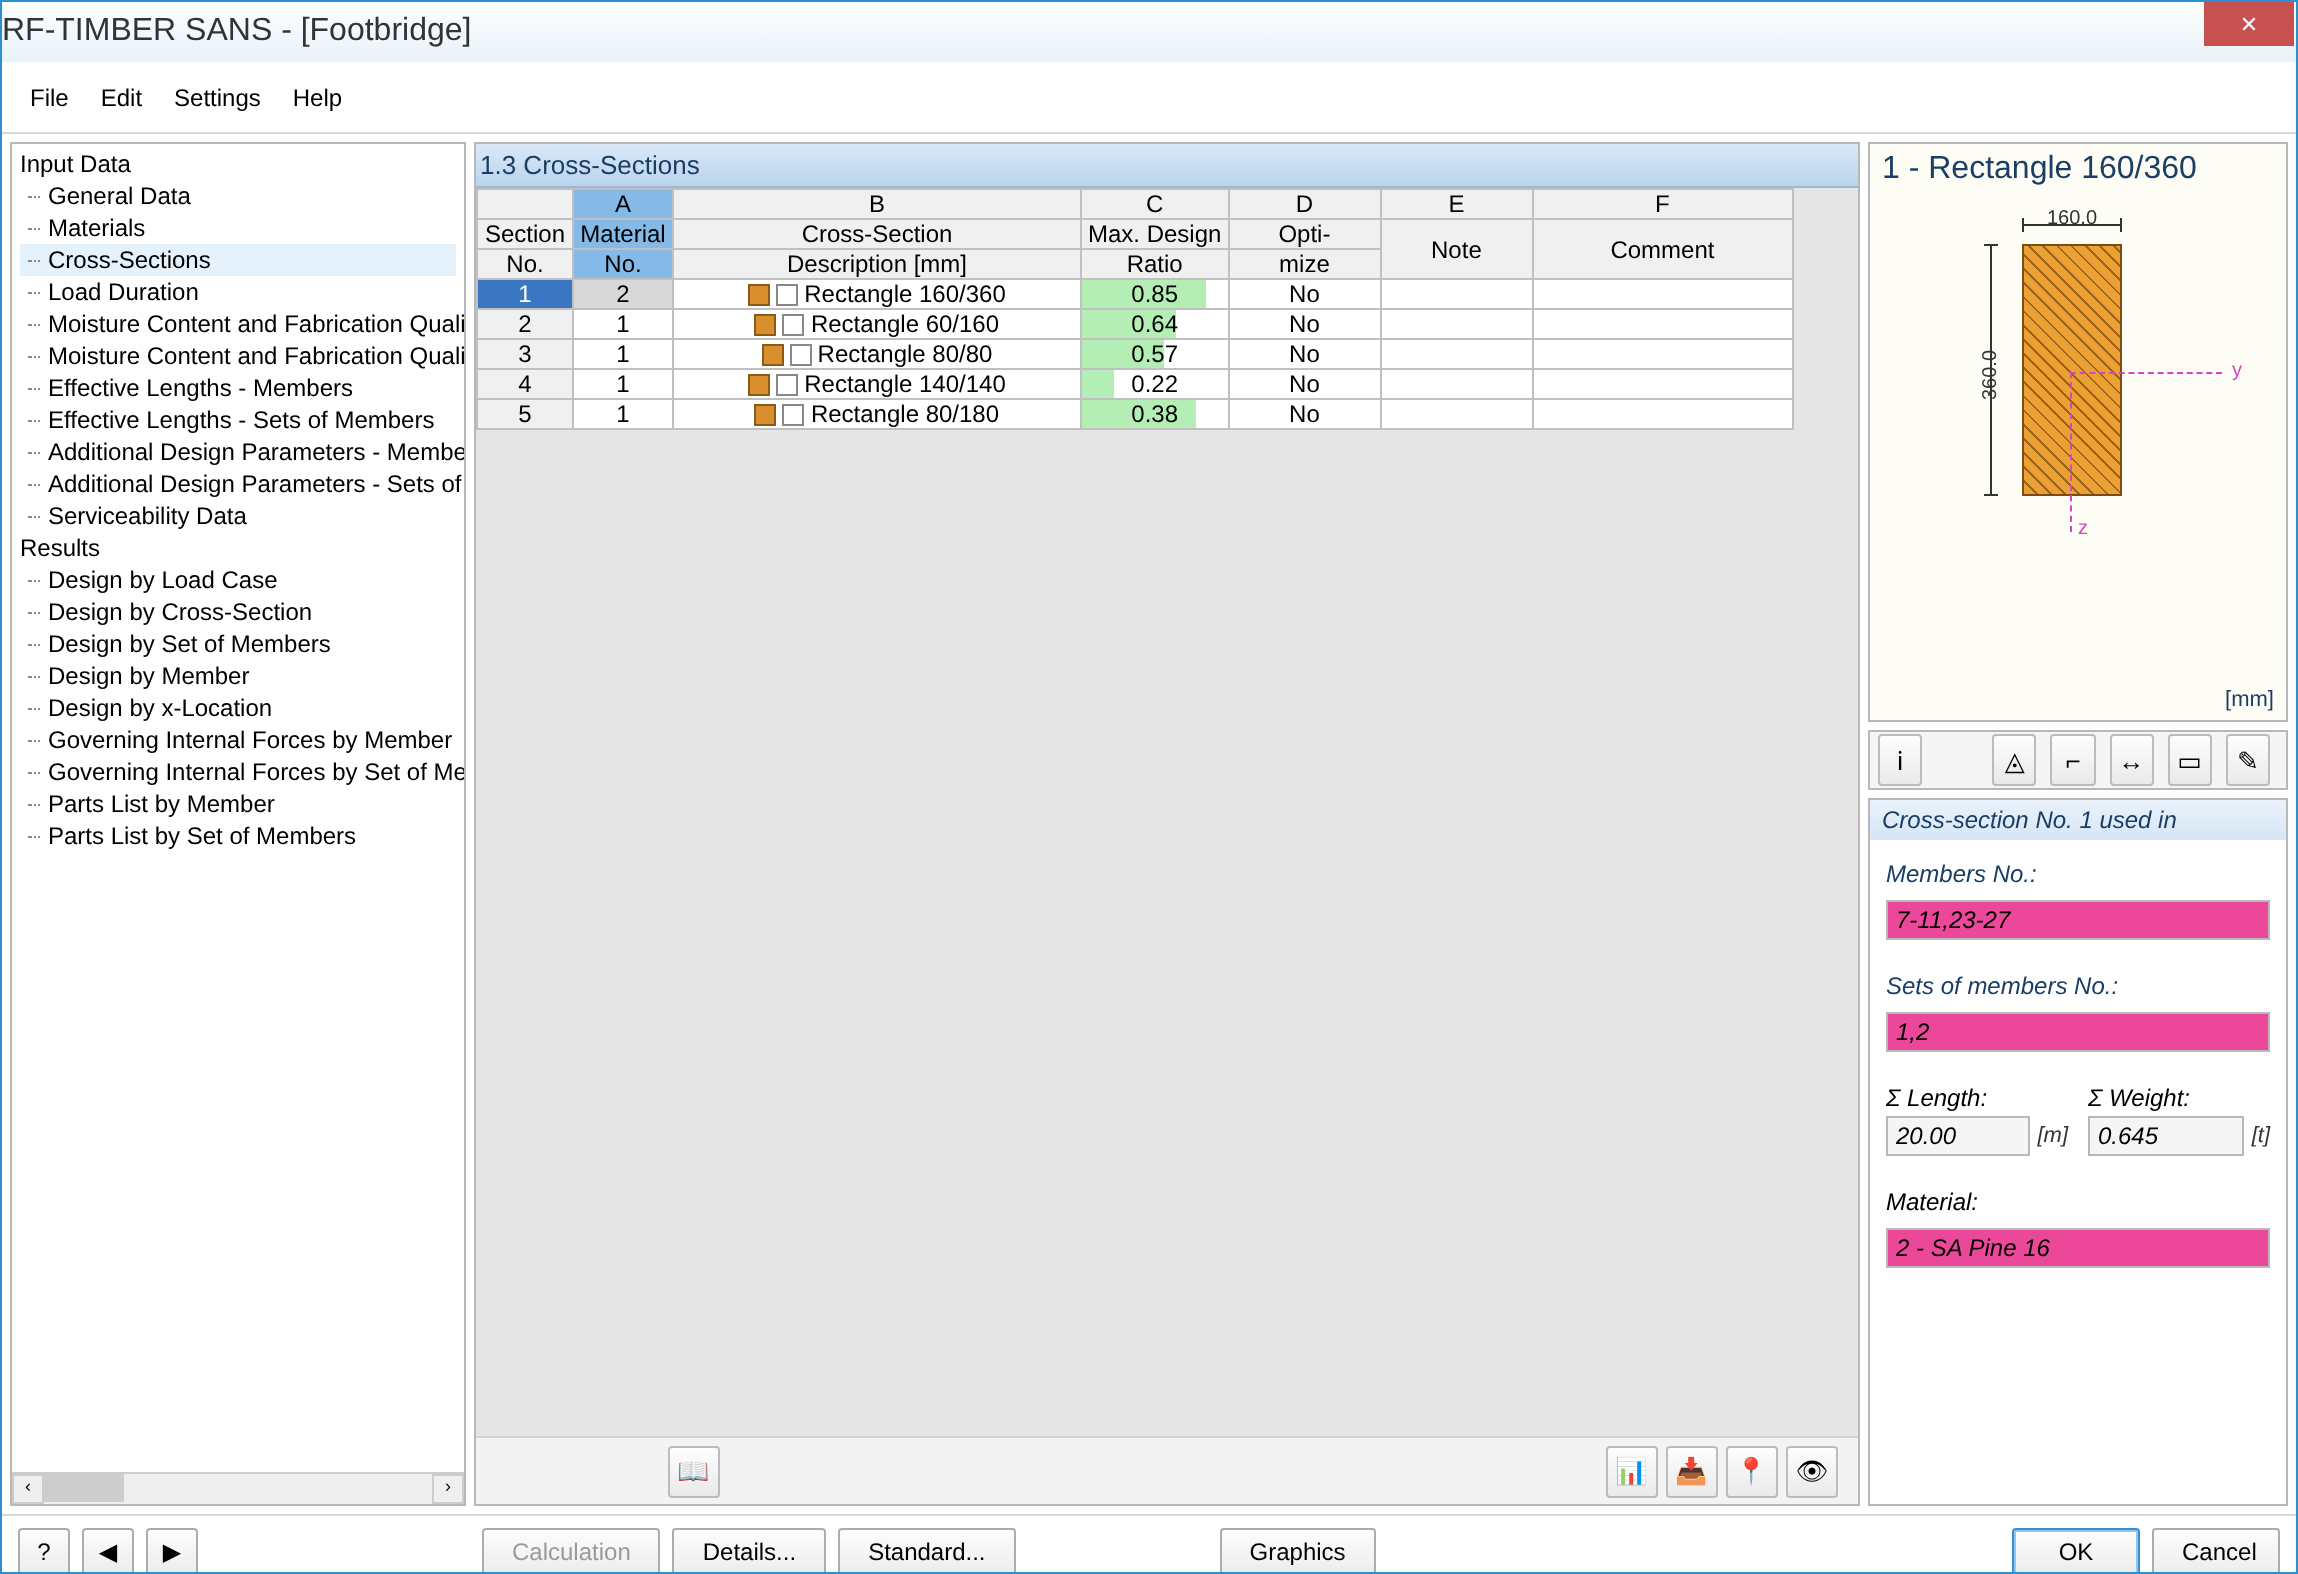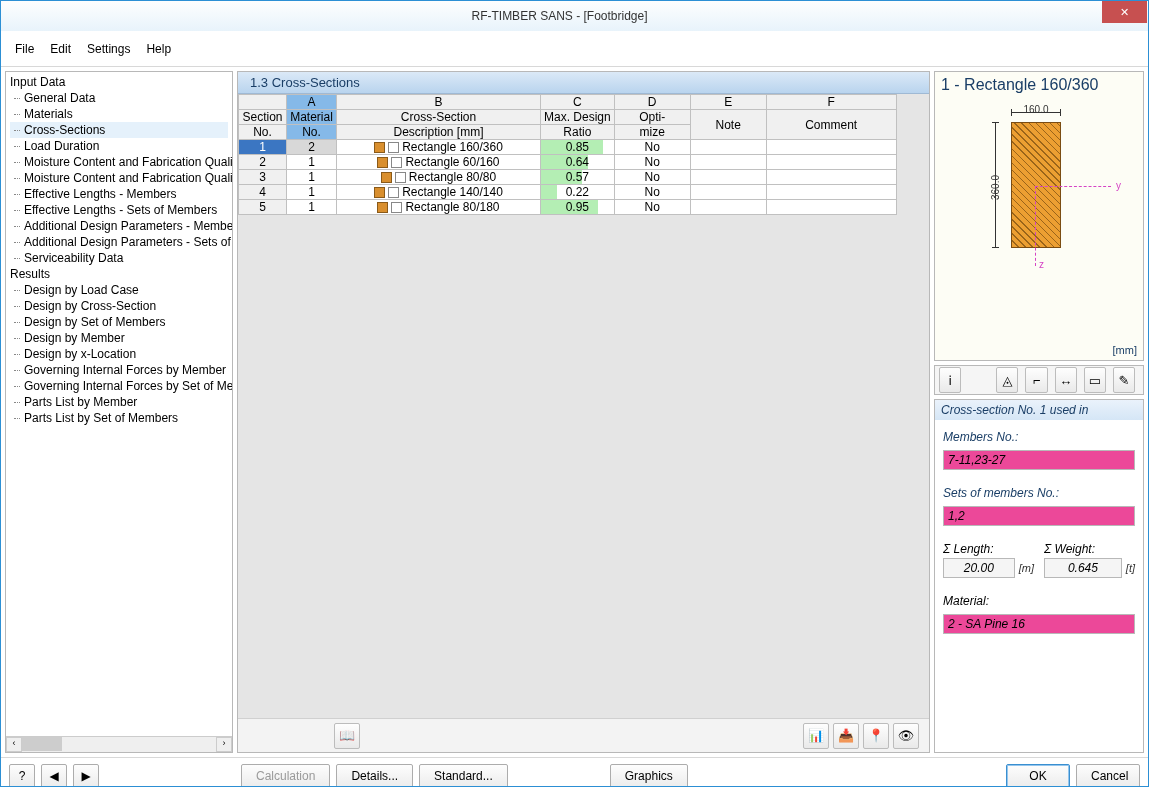--- a/index.html
+++ b/index.html
@@ -1,36 +1,36 @@
 <!DOCTYPE html>
 <html><head>
 <meta charset="utf-8">
 <style>
 * { margin:0; padding:0; box-sizing:border-box; font-family:"Segoe UI",Tahoma,sans-serif; font-size:12px; }
 body { background:#fff; width:1149px; height:787px; border:1px solid #2c8fd4; position:relative; overflow:hidden; }
 .titlebar { height:30px; background:linear-gradient(#fdfefe,#e8f3fb); display:flex; align-items:center; position:relative; }
-.titlebar-text { flex:1; text-align:center; color:#333; font-size:12px;margin-left:16px; }
+.titlebar-text { flex:1; text-align:left; color:#333; font-size:16px; }
 .close-btn { width:45px; height:22px; background:#c75050; color:#fff; display:flex; align-items:center; justify-content:center; margin-right:1px; margin-top:-8px; font-size:11px; cursor:pointer; }
 .menubar { height:36px; background:#fff; display:flex; align-items:center; padding:0 6px; border-bottom:1px solid #d8d8d8; }
 .menubar span { padding:2px 8px; cursor:pointer; }
 .main { display:flex; height:690px; padding:4px; gap:4px; }
 .left-panel { width:228px; display:flex; flex-direction:column; border:1px solid #b8b8b8; background:#fff; }
 .combo-ca { height:21px; border:1px solid #a9a9a9; margin:0; display:flex; align-items:center; justify-content:space-between; padding:0 4px; background:#fff; cursor:pointer; }
 .combo-ca::after { content:"⌄"; font-size:11px; }
 .tree { flex:1; overflow:hidden; padding:2px 4px; }
 .tree-group { color:#000; padding:1px 0; }
 .tree-item { padding:1px 0 1px 14px; white-space:nowrap; cursor:pointer; position:relative; }
 .tree-item::before { content:""; position:absolute; left:4px; top:50%; width:6px; height:1px; border-top:1px dotted #888; }
 .tree-item.selected { background:#e5f1fb; }
 .tree-scroll { height:16px; display:flex; border-top:1px solid #ccc; }
 .tree-scroll .sb { flex:1; background:#efefef; position:relative; }
 .tree-scroll .sb::after { content:""; position:absolute; left:0; top:0; width:40px; height:14px; background:#cdcdcd; }
 .tree-scroll .arr { width:16px; border:1px solid #ccc; background:#efefef; text-align:center; font-size:9px; cursor:pointer; }
 .center-panel { flex:1; display:flex; flex-direction:column; border:1px solid #b8b8b8; }
-.panel-header { background:linear-gradient(#dbe9f7,#b9d4ee); padding:3px 12px; color:#1a3e66; font-size:13px; border-bottom:1px solid #9fb9d4; }
+.panel-header { background:linear-gradient(#dbe9f7,#b9d4ee); padding:3px 2px; color:#1a3e66; font-size:13px; border-bottom:1px solid #9fb9d4; }
 .grid-wrap { flex:1; background:#e5e5e5; position:relative; overflow:hidden; }
 table.grid { border-collapse:collapse; background:#fff; font-size:11px; }
 table.grid th, table.grid td { border:1px solid #c0c0c0; height:15px; padding:0 3px; text-align:center; white-space:nowrap; }
 table.grid th { background:#f0f0f0; font-weight:normal; }
 th.colA { background:#85b9e8 !important; }
 td.sel { background:#3b76c2; color:#fff; }
 td.mat-sel { background:#d8d8d8; }
 .mat-swatch { display:inline-block; width:11px; height:11px; background:#d98f2e; border:1px solid #8a5a19; vertical-align:middle; margin-right:3px; }
 .cs-icon { display:inline-block; width:11px; height:11px; background:#fff; border:1px solid #888; vertical-align:middle; margin-right:3px; }
 td.ratio { text-align:right; padding-right:6px; position:relative; }
@@ -52,21 +52,21 @@
 .axis-y::after { content:"y"; color:#d544c5; position:absolute; right:-10px; top:-7px; font-size:10px; }
 .axis-z { position:absolute; left:100px; top:114px; width:1px; height:80px; border-left:1px dashed #d544c5; }
 .axis-z::after { content:"z"; color:#d544c5; position:absolute; left:3px; bottom:-4px; font-size:10px; }
 .mini-toolbar { height:30px; border:1px solid #b8b8b8; display:flex; align-items:center; padding:0 4px; gap:3px; background:#f5f5f5; }
 .mini-toolbar .spacer2 { width:30px; }
 .info-box { flex:1; border:1px solid #b8b8b8; padding:6px 8px; display:flex; flex-direction:column; gap:6px;font-style:italic; }
 .info-title { background:linear-gradient(#eaf2fb,#d5e6f6); margin:-6px -8px 4px -8px; padding:3px 6px; color:#1a3e66; }
 .field-label { color:#000; }
 .field-label.link { color:#1a3e66; }
 .field-input { border:1px solid #b8b8b8; padding:2px 4px; background:#ec4899; height:20px; }
-.field-input.ro { background:#f5f5f5; text-align:center; }
+.field-input.ro { background:#f5f5f5; text-align:left; }
 .two-col { display:flex; gap:10px; }
 .two-col > div { flex:1; display:flex; flex-direction:column; gap:2px; }
 .unit { font-size:11px; color:#333; margin-left:2px; }
 .bottom-bar { height:36px; padding:4px 8px; display:flex; align-items:center; gap:6px; border-top:1px solid #d8d8d8; }
 .btn { height:24px; padding:0 14px; border:1px solid #acacac; background:linear-gradient(#fdfdfd,#ececec); border-radius:2px; cursor:pointer; }
 .btn.disabled { color:#9a9a9a; }
 .btn.default { border-color:#3a8fd0; box-shadow:0 0 0 1px #93c5ed inset; }
 .icon-btn { width:26px; height:24px; border:1px solid #acacac; background:linear-gradient(#fdfdfd,#ececec); border-radius:2px; cursor:pointer; display:flex; align-items:center; justify-content:center; }
 .status-bar { height:20px; border-top:1px solid #d8d8d8; padding:2px 6px; font-size:11px; color:#333; }
 .dim-line-top{position:absolute;left:76px;top:40px;width:50px;height:1px;background:#333;}
@@ -193,21 +193,21 @@
               <td class="desc"><span class="mat-swatch"></span><span class="cs-icon"></span>Rectangle 140/140</td>
               <td class="ratio"><span class="ratio-bar" style="width:22%"></span><span class="ratio-text">0.22</span></td>
               <td>No</td>
               <td></td>
               <td></td>
             </tr>
             <tr>
               <td class="" style="background:#f0f0f0">5</td>
               <td class="">1</td>
               <td class="desc"><span class="mat-swatch"></span><span class="cs-icon"></span>Rectangle 80/180</td>
-              <td class="ratio"><span class="ratio-bar" style="width:79%"></span><span class="ratio-text">0.95</span></td>
+              <td class="ratio"><span class="ratio-bar" style="width:79%"></span><span class="ratio-text">0.38</span></td>
               <td>No</td>
               <td></td>
               <td></td>
             </tr>
           </tbody>
       </table>
     </div>
     <div class="grid-toolbar">
       <div style="width:90px"></div>
       <div class="tool-btn">📖</div>

